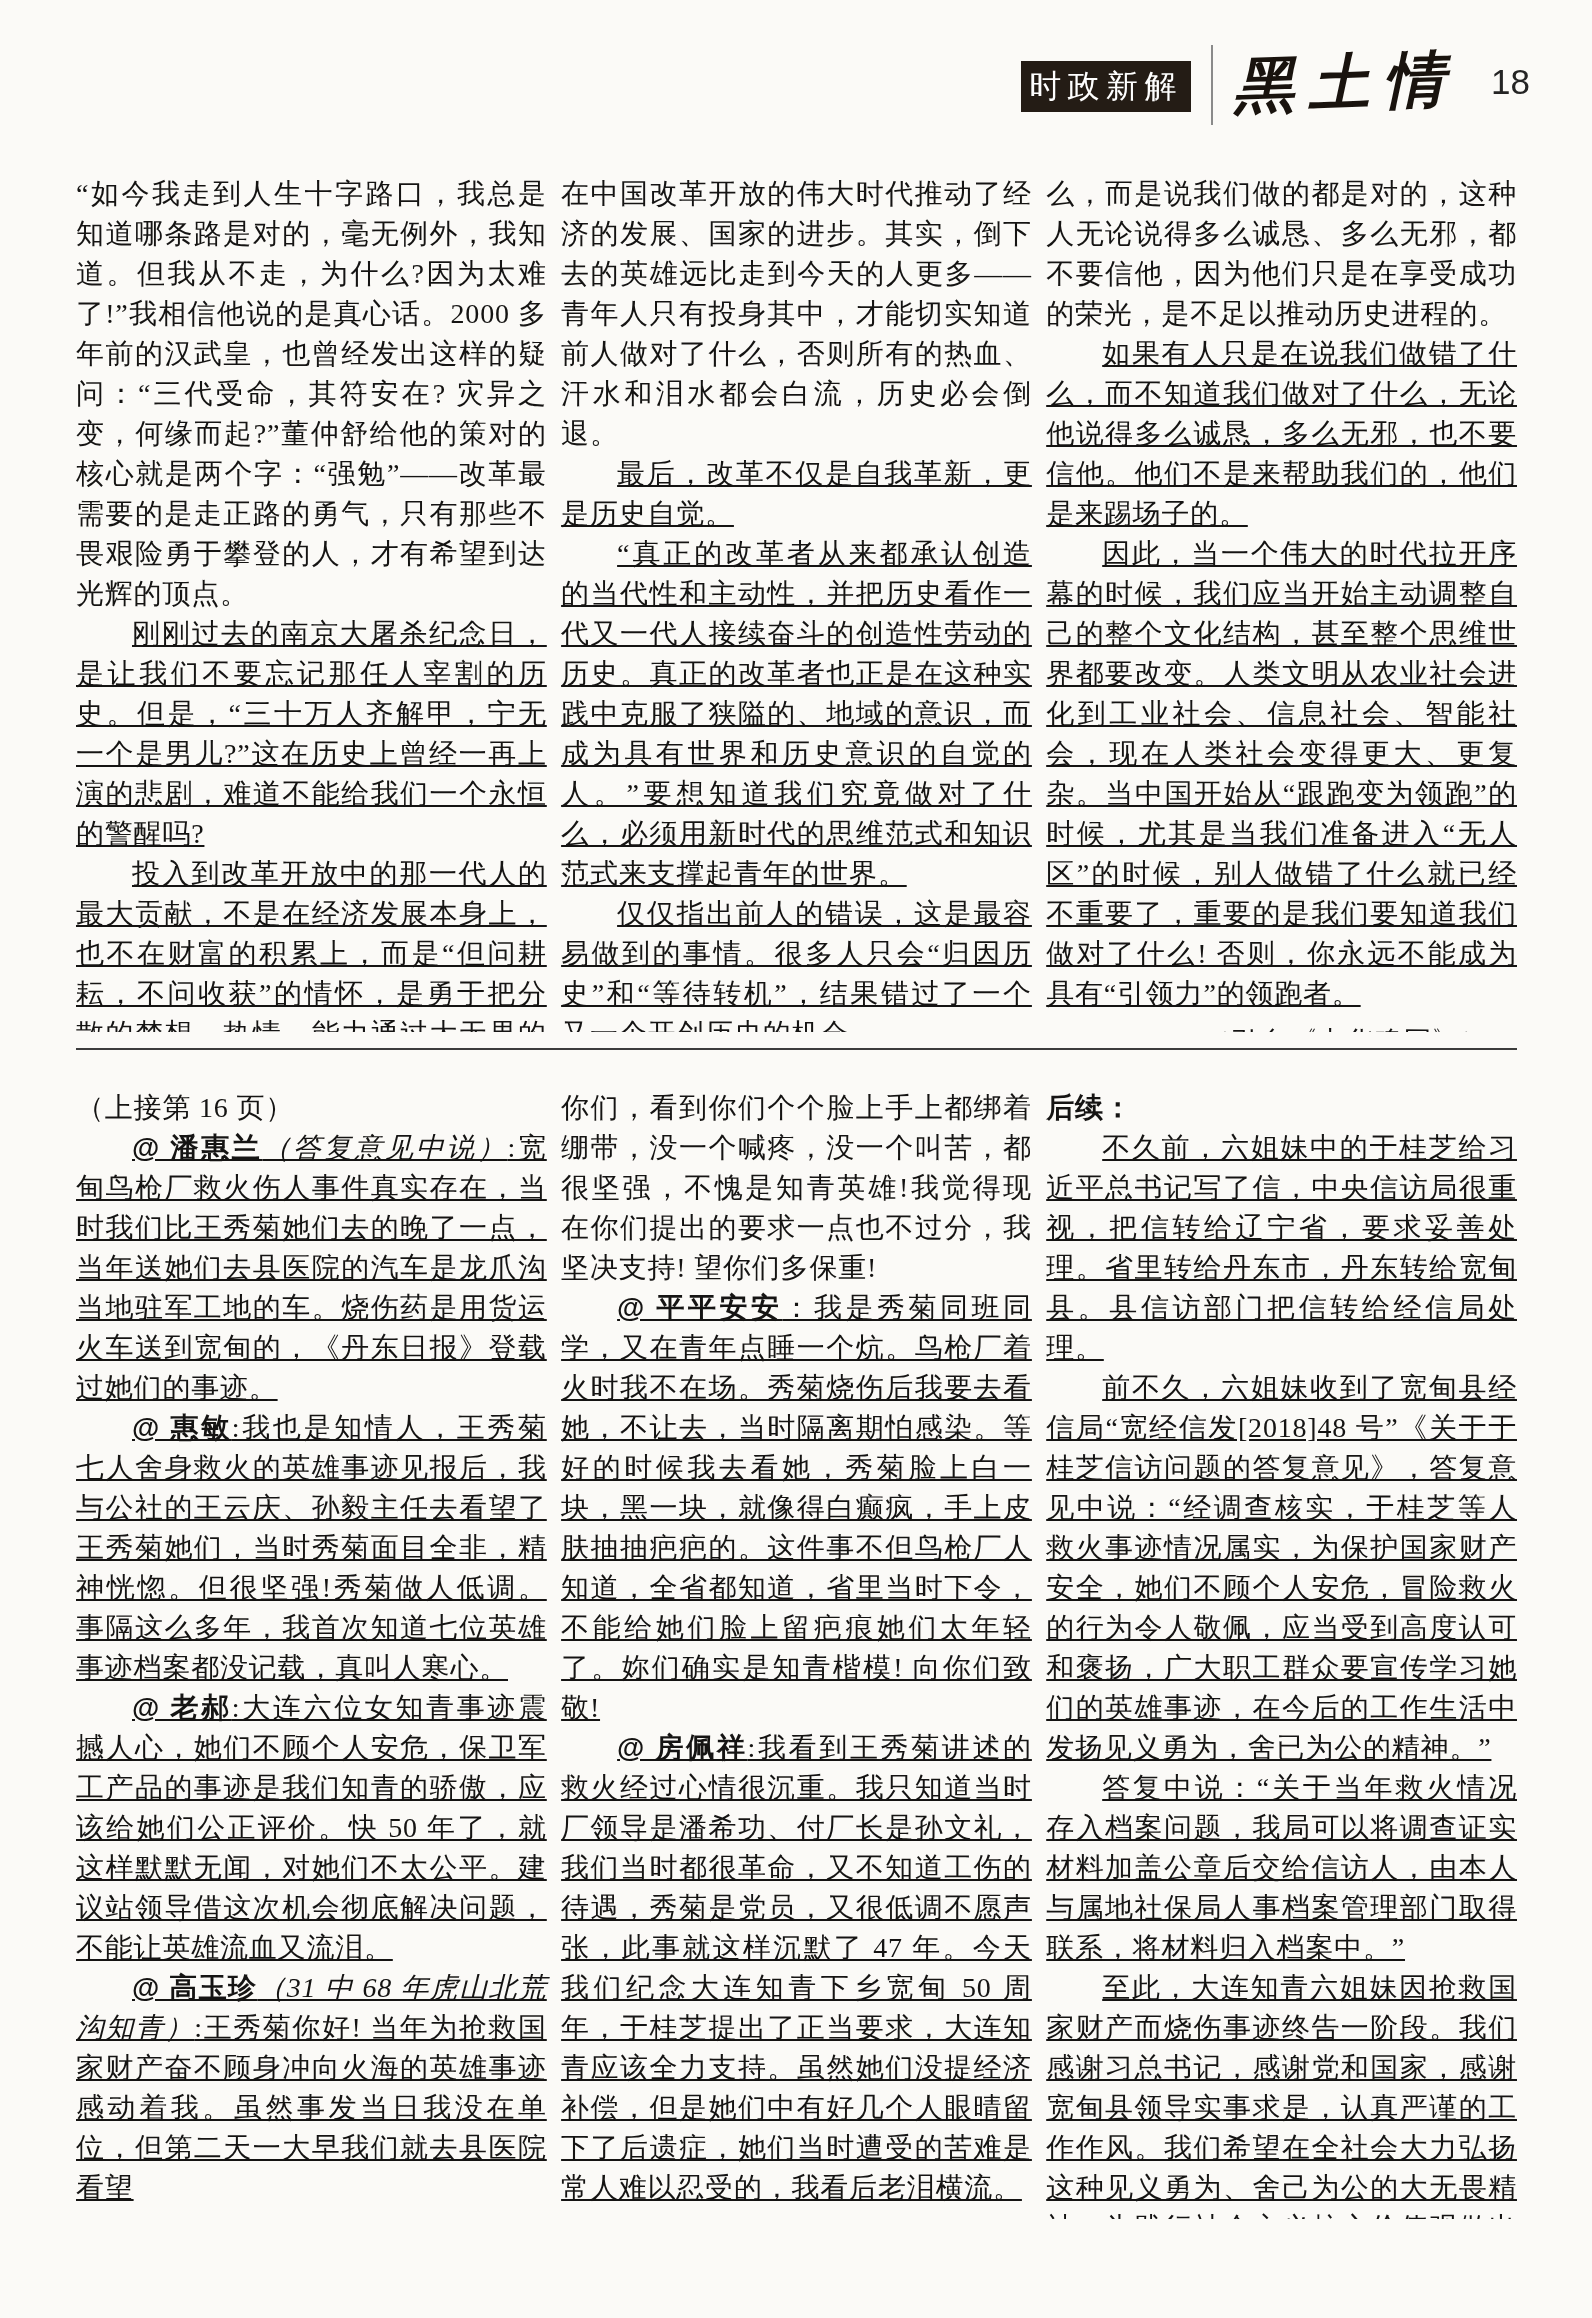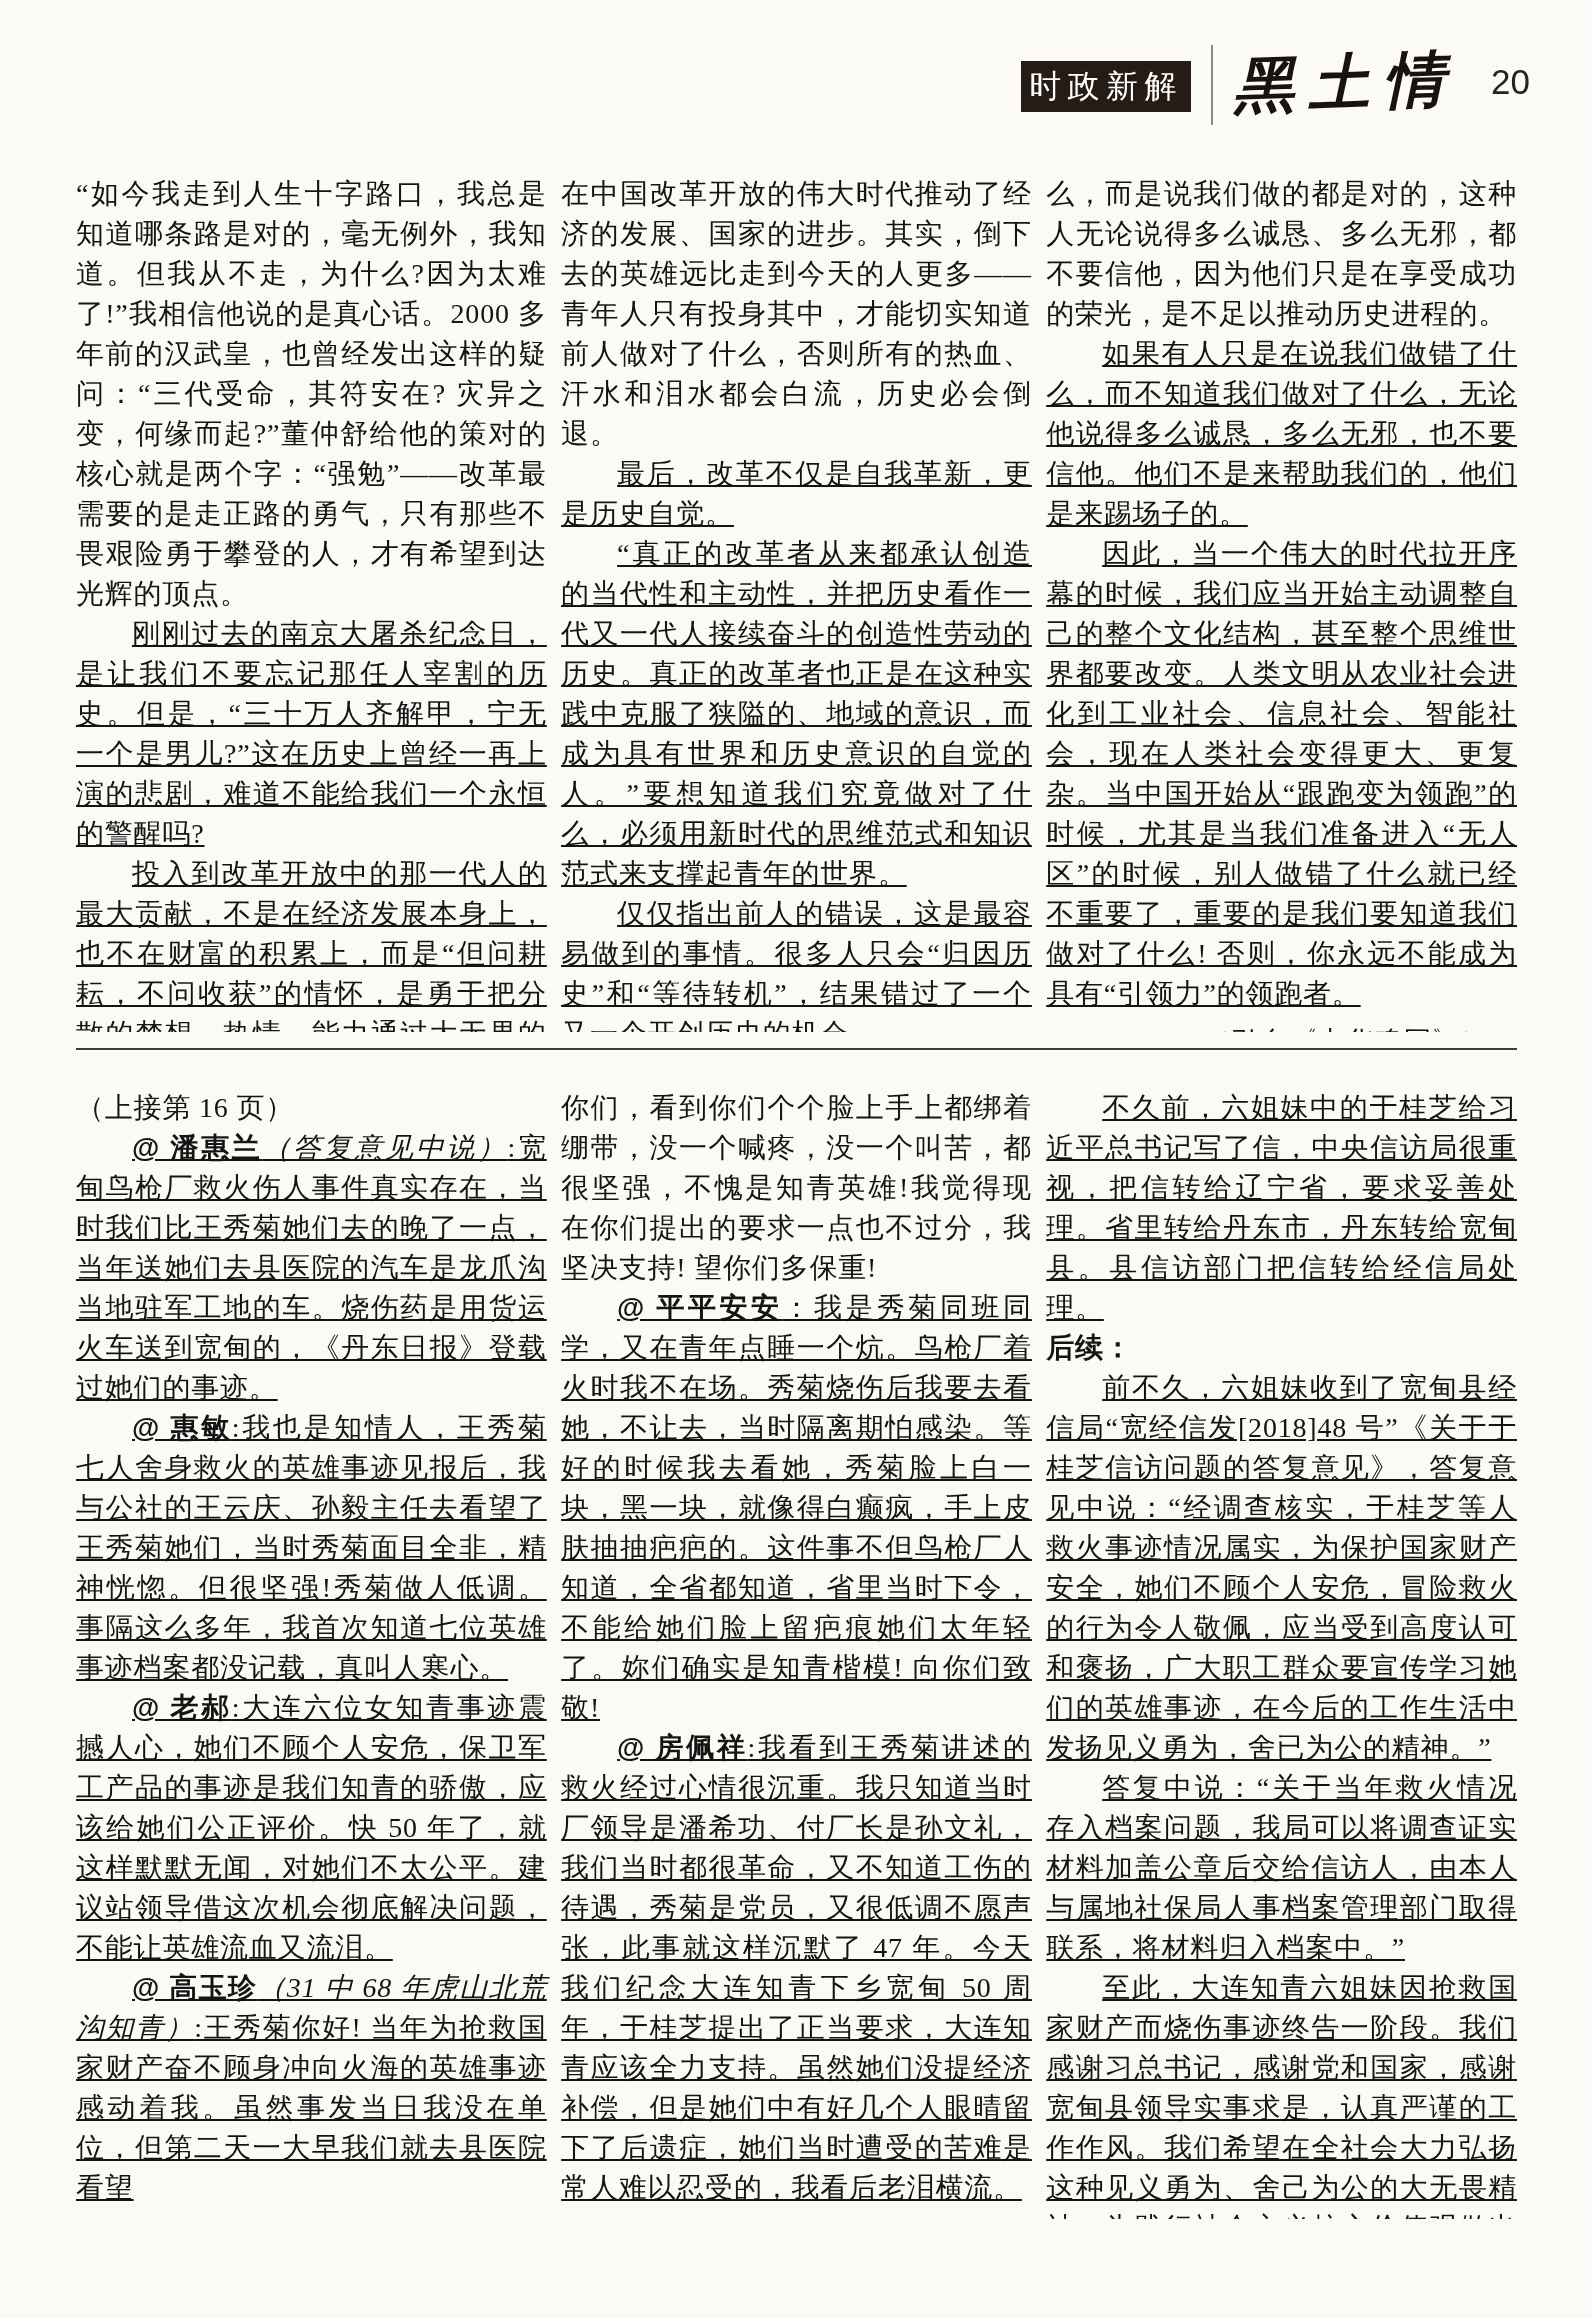--- a/index.html
+++ b/index.html
@@ -79,21 +79,21 @@
 
 <div class="page">
 
   <div class="section-tag">
     <span>时政新解</span>
   </div>
   <div class="header-vrule"></div>
   <div class="masthead">
     <span>黑土情</span>
   </div>
-  <div class="page-number">20</div>
+  <div class="page-number">18</div>
 
   <div class="top-section">
     <div class="col">
         <p class="para"><span>“如今我走到人生十字路口，我总是知道哪条路是对的，毫无例外，我知道。但我从不走，为什么?因为太难了!”我相信他说的是真心话。2000 多年前的汉武皇，也曾经发出这样的疑问：“三代受命，其符安在? 灾异之变，何缘而起?”董仲舒给他的策对的核心就是两个字：“强勉”——改革最需要的是走正路的勇气，只有那些不畏艰险勇于攀登的人，才有希望到达光辉的顶点。</span></p>
         <p class="para indent"><span>刚刚过去的南京大屠杀纪念日，是让我们不要忘记那任人宰割的历史。但是，“三十万人齐解甲，宁无一个是男儿?”这在历史上曾经一再上演的悲剧，难道不能给我们一个永恒的警醒吗?</span></p>
         <p class="para indent"><span>投入到改革开放中的那一代人的最大贡献，不是在经济发展本身上，也不在财富的积累上，而是“但问耕耘，不问收获”的情怀，是勇于把分散的梦想、热情、能力通过大无畏的实践变为有序的现代化建设力量的那种执着，</span></p>
       </div>
     <div class="col">
         <p class="para"><span>在中国改革开放的伟大时代推动了经济的发展、国家的进步。其实，倒下去的英雄远比走到今天的人更多——青年人只有投身其中，才能切实知道前人做对了什么，否则所有的热血、汗水和泪水都会白流，历史必会倒退。</span></p>
         <p class="para indent"><span>最后，改革不仅是自我革新，更是历史自觉。</span></p>
@@ -117,22 +117,22 @@
         <p class="para indent"><span class="run-bold">@ 惠敏</span><span>:我也是知情人，王秀菊七人舍身救火的英雄事迹见报后，我与公社的王云庆、孙毅主任去看望了王秀菊她们，当时秀菊面目全非，精神恍惚。但很坚强!秀菊做人低调。事隔这么多年，我首次知道七位英雄事迹档案都没记载，真叫人寒心。</span></p>
         <p class="para indent"><span class="run-bold">@ 老郝</span><span>:大连六位女知青事迹震撼人心，她们不顾个人安危，保卫军工产品的事迹是我们知青的骄傲，应该给她们公正评价。快 50 年了，就这样默默无闻，对她们不太公平。建议站领导借这次机会彻底解决问题，不能让英雄流血又流泪。</span></p>
         <p class="para indent"><span class="run-bold">@ 高玉珍</span><span class="run-kai">（31 中 68 年虎山北荒沟知青）</span><span>:王秀菊你好! 当年为抢救国家财产奋不顾身冲向火海的英雄事迹感动着我。虽然事发当日我没在单位，但第二天一大早我们就去县医院看望</span></p>
       </div>
     <div class="col">
         <p class="para"><span>你们，看到你们个个脸上手上都绑着绷带，没一个喊疼，没一个叫苦，都很坚强，不愧是知青英雄!我觉得现在你们提出的要求一点也不过分，我坚决支持! 望你们多保重!</span></p>
         <p class="para indent"><span class="run-bold">@ 平平安安</span><span>：我是秀菊同班同学，又在青年点睡一个炕。鸟枪厂着火时我不在场。秀菊烧伤后我要去看她，不让去，当时隔离期怕感染。等好的时候我去看她，秀菊脸上白一块，黑一块，就像得白癫疯，手上皮肤抽抽疤疤的。这件事不但鸟枪厂人知道，全省都知道，省里当时下令，不能给她们脸上留疤痕她们太年轻了。妳们确实是知青楷模! 向你们致敬!</span></p>
         <p class="para indent"><span class="run-bold">@ 房佩祥</span><span>:我看到王秀菊讲述的救火经过心情很沉重。我只知道当时厂领导是潘希功、付厂长是孙文礼，我们当时都很革命，又不知道工伤的待遇，秀菊是党员，又很低调不愿声张，此事就这样沉默了 47 年。今天我们纪念大连知青下乡宽甸 50 周年，于桂芝提出了正当要求，大连知青应该全力支持。虽然她们没提经济补偿，但是她们中有好几个人眼晴留下了后遗症，她们当时遭受的苦难是常人难以忍受的，我看后老泪横流。</span></p>
       </div>
     <div class="col">
+        <p class="para bold-head"><span>后续：</span></p>
         <p class="para indent"><span>不久前，六姐妹中的于桂芝给习近平总书记写了信，中央信访局很重视，把信转给辽宁省，要求妥善处理。省里转给丹东市，丹东转给宽甸县。县信访部门把信转给经信局处理。</span></p>
-        <p class="para bold-head"><span>后续：</span></p>
         <p class="para indent"><span>前不久，六姐妹收到了宽甸县经信局“宽经信发[2018]48 号”《关于于桂芝信访问题的答复意见》，答复意见中说：“经调查核实，于桂芝等人救火事迹情况属实，为保护国家财产安全，她们不顾个人安危，冒险救火的行为令人敬佩，应当受到高度认可和褒扬，广大职工群众要宣传学习她们的英雄事迹，在今后的工作生活中发扬见义勇为，舍已为公的精神。”</span></p>
         <p class="para indent"><span>答复中说：“关于当年救火情况存入档案问题，我局可以将调查证实材料加盖公章后交给信访人，由本人与属地社保局人事档案管理部门取得联系，将材料归入档案中。”</span></p>
         <p class="para indent"><span>至此，大连知青六姐妹因抢救国家财产而烧伤事迹终告一阶段。我们感谢习总书记，感谢党和国家，感谢宽甸县领导实事求是，认真严谨的工作作风。我们希望在全社会大力弘扬这种见义勇为、舍己为公的大无畏精神，为践行社会主义核心价值观做出新的贡献。</span></p>
       </div>
   </div>
 
 </div>
 
 
 </body></html>

